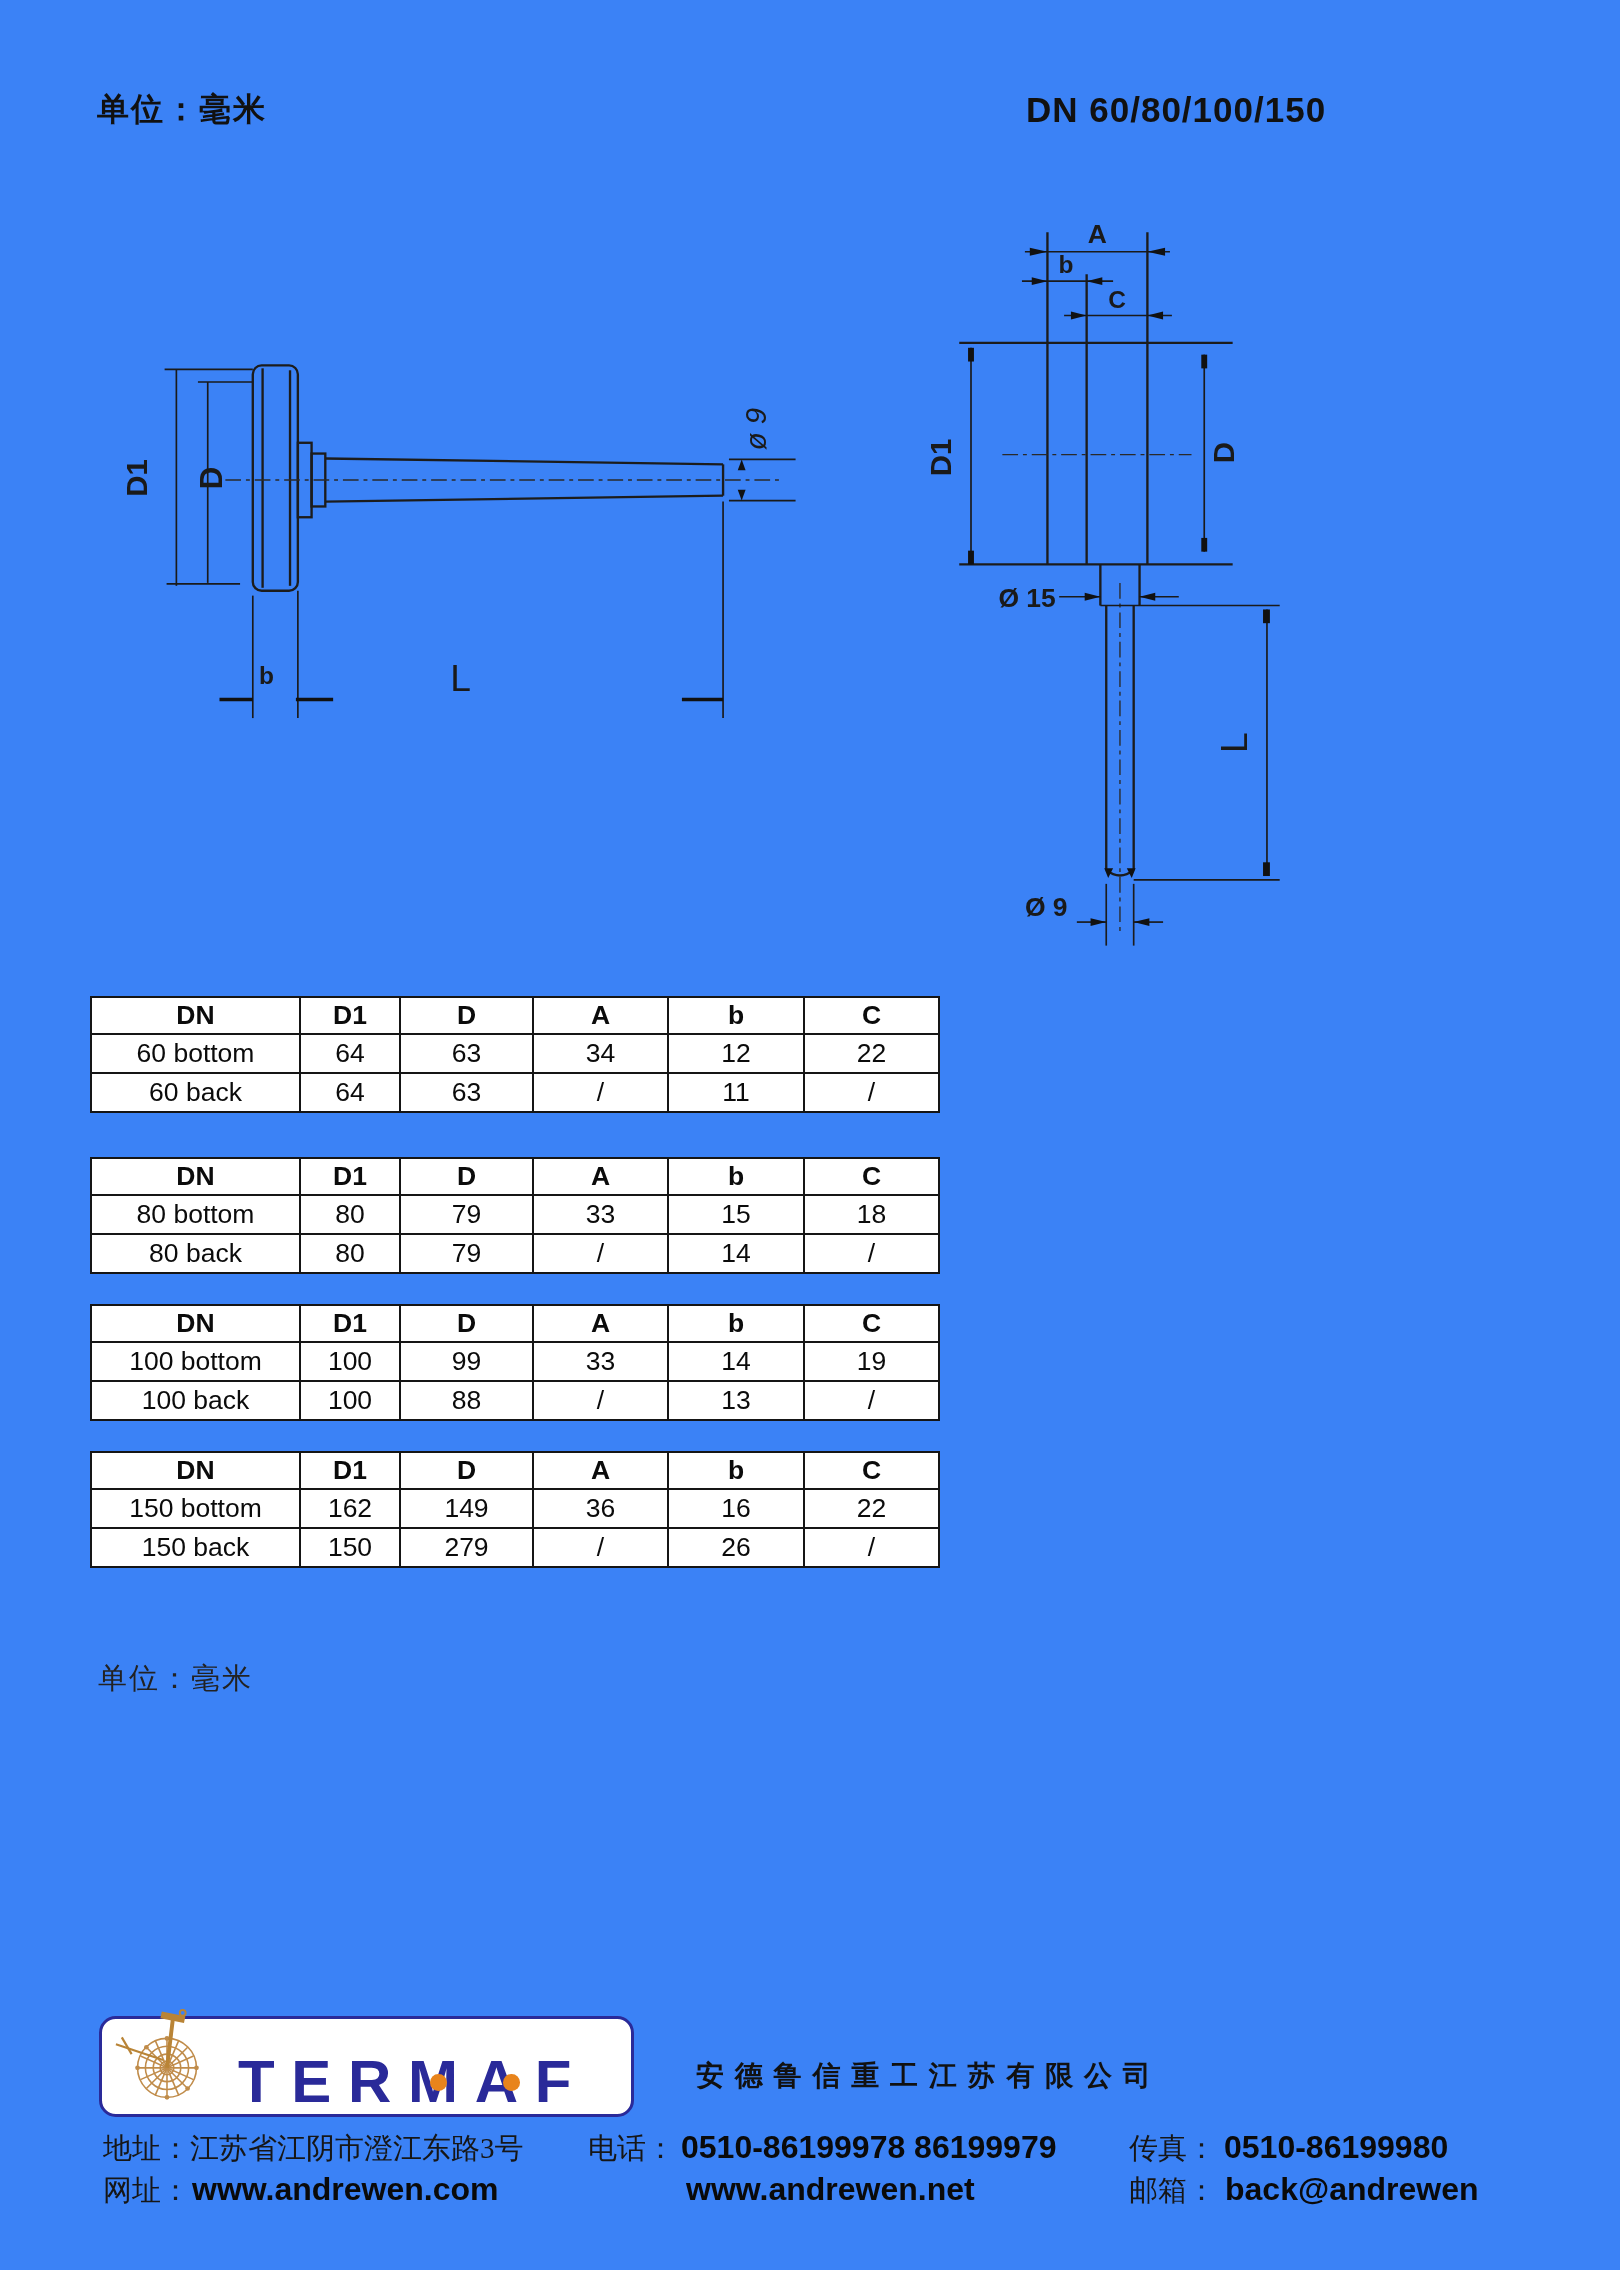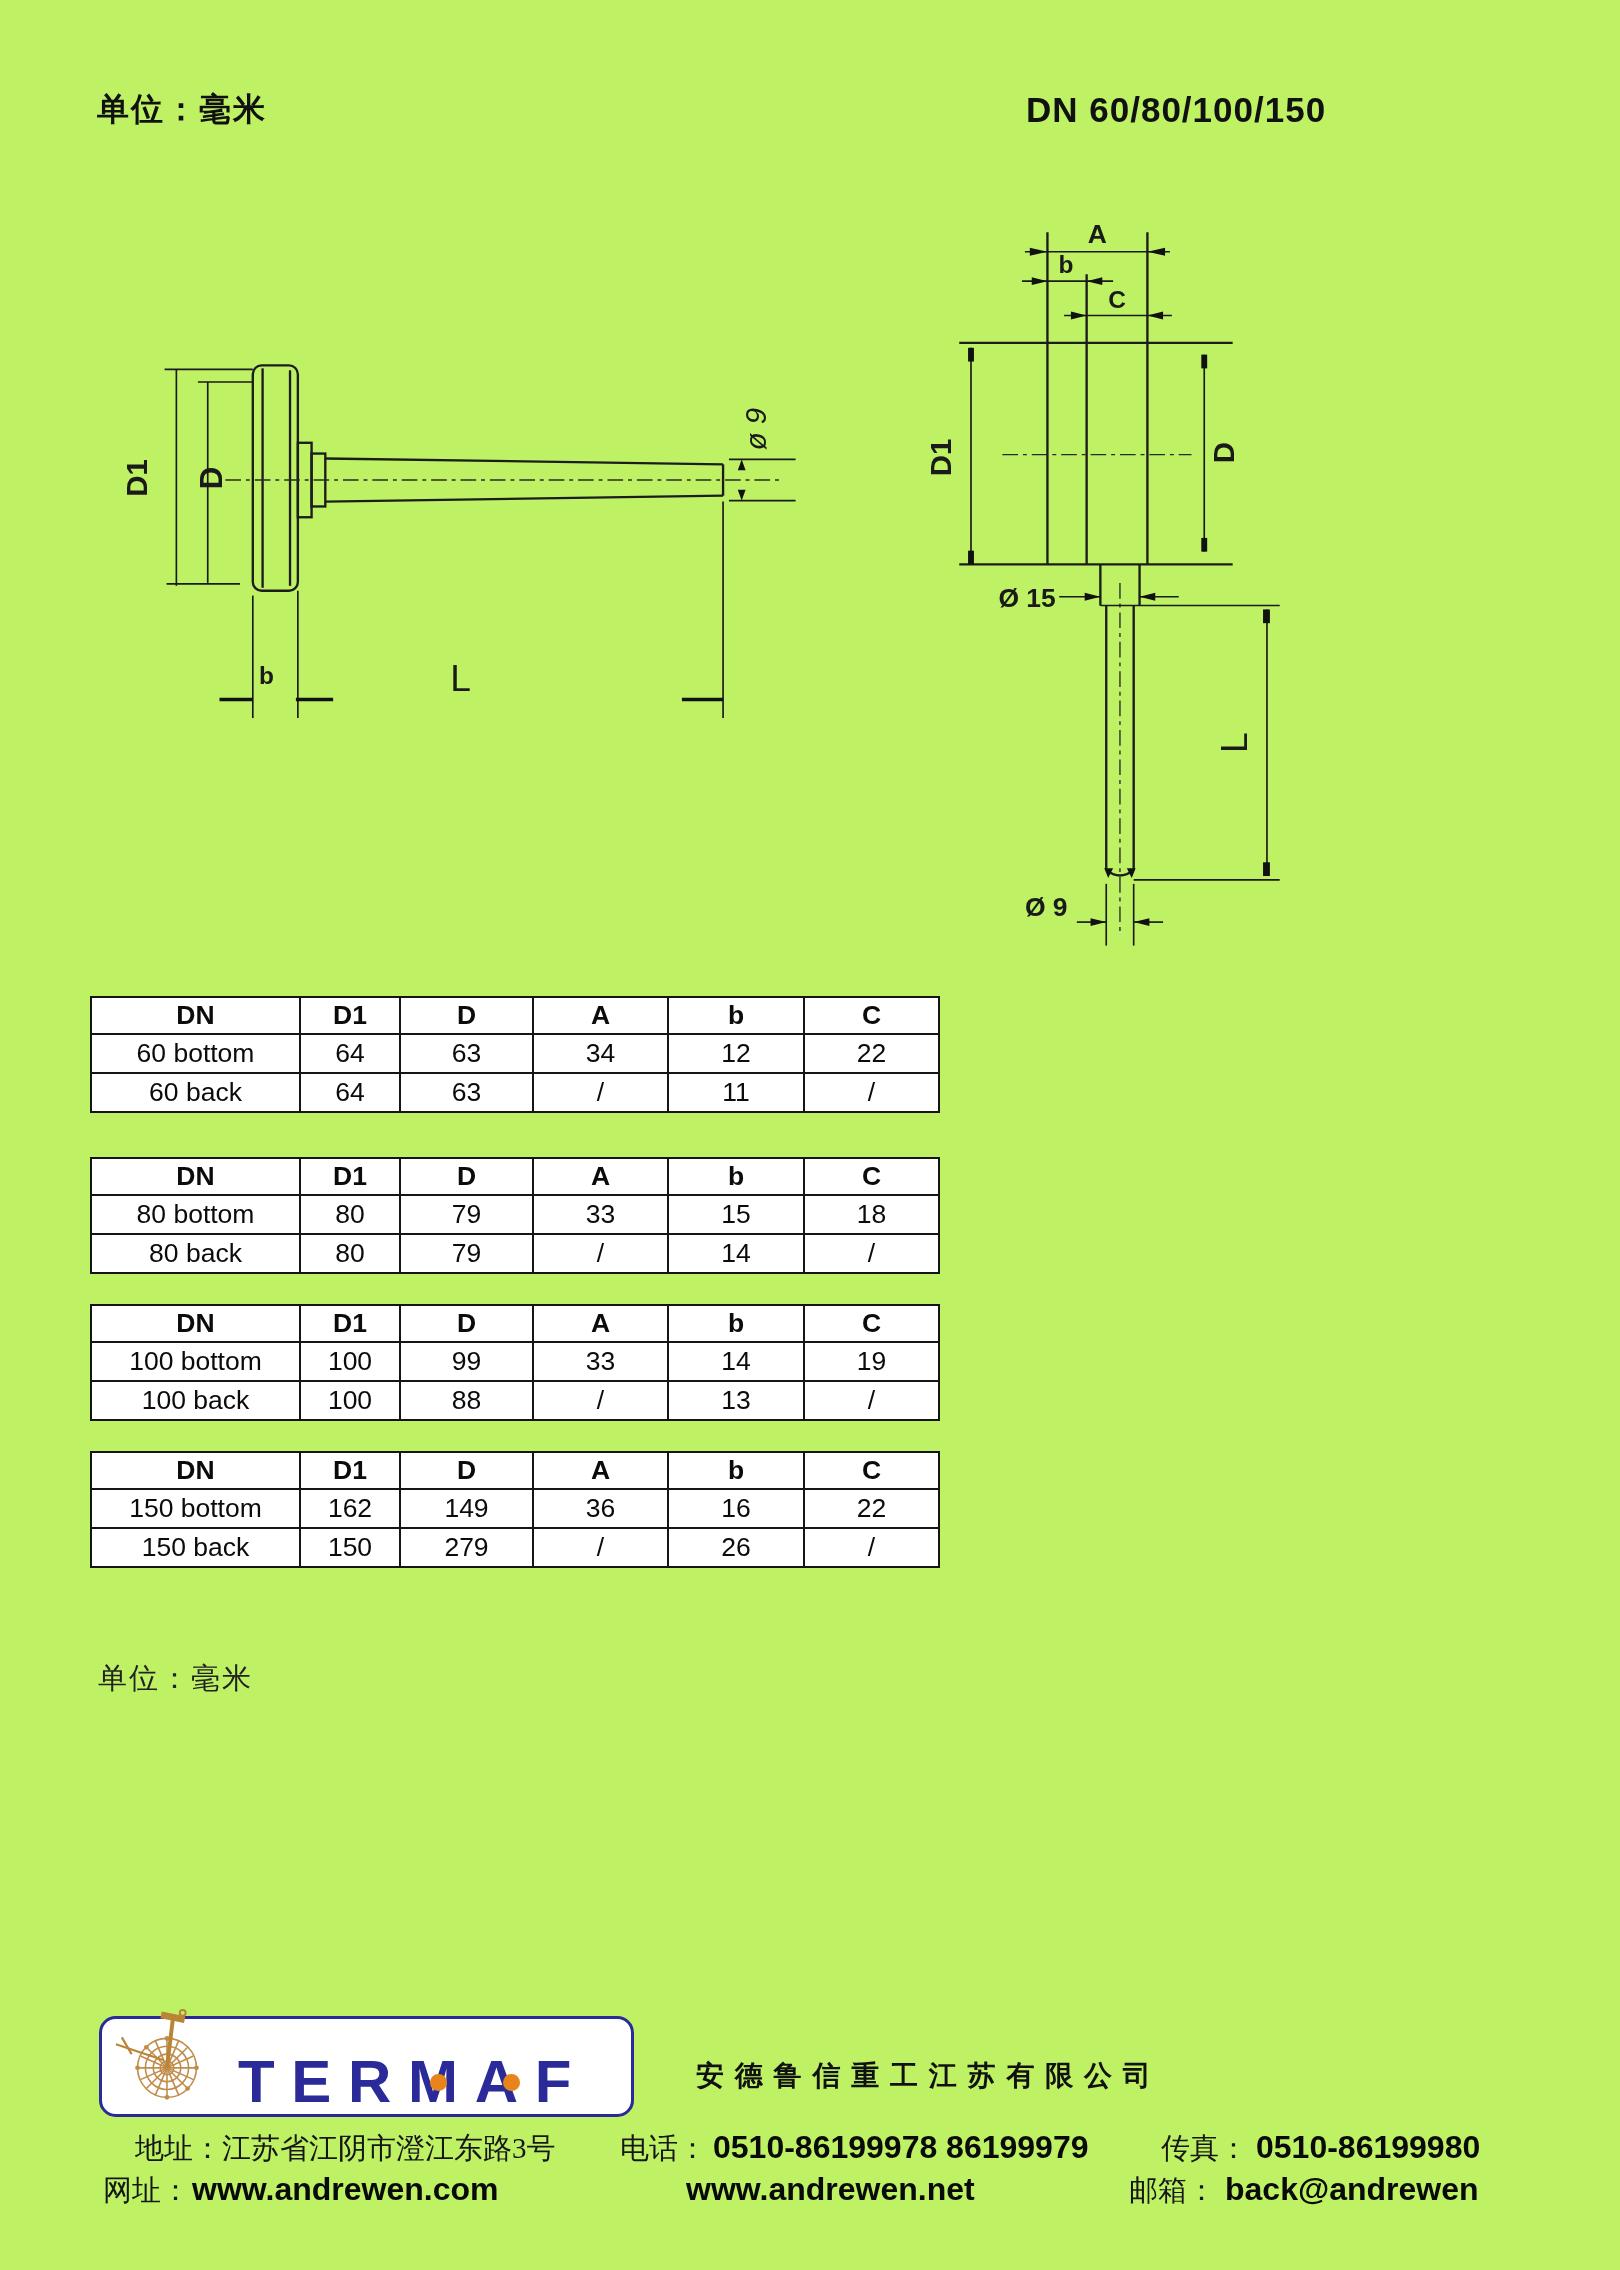--- a/index.html
+++ b/index.html
@@ -1,16 +1,16 @@
 <!DOCTYPE html>
 <html><head>
 <meta charset="utf-8">
 <style>
   html,body{margin:0;padding:0;background:#888;}
-  #page{position:relative;width:1620px;height:2270px;background:#bef264;
+  #page{position:relative;width:1620px;height:2270px;background:#3b82f6;
         font-family:"Liberation Sans",sans-serif;color:#111;overflow:hidden;}
   .abs{position:absolute;}
   .unit-top{left:97px;top:88px;font-size:32px;font-weight:700;letter-spacing:2px;}
   .page-title{left:1026px;top:90px;font-size:35px;font-weight:700;letter-spacing:1px;}
   .unit-bottom{left:98px;top:1659px;font-size:29px;font-weight:400;
                font-family:"Liberation Serif",serif;color:#222;letter-spacing:2px;}
 
   
   .dim-table{position:absolute;left:90px;width:849px;border-collapse:collapse;
              table-layout:fixed;background:#fff;border:2.9px solid #151515;}
@@ -20,21 +20,21 @@
 
   
   .logo-frame{left:99px;top:2016px;width:529px;height:95px;border:3.9px solid #2a2a99;
               border-radius:16.7px;background:#fff;}
   .logo-wordmark{left:238px;top:2031px;font-size:60px;font-weight:700;color:#2a2a99;
                  letter-spacing:16.7px;margin-top:16px;}
   .logo-dot{width:16.7px;height:16.7px;border-radius:50%;background:#e8841c;top:2074px;}
   .company-name{left:696px;top:2057px;font-size:28px;font-weight:700;letter-spacing:10.8px;}
   .cn-label{font-family:"Liberation Serif",serif;font-weight:400;font-size:29px;color:#161616;}
   .val-bold{font-family:"Liberation Sans",sans-serif;font-weight:700;font-size:32px;color:#0a0a0a;}
-  .row1{top:2129px;margin-left:32px;}
+  .row1{top:2129px;}
   .row2{top:2171px;}
 
   svg text{font-family:"Liberation Sans",sans-serif;fill:#1a1a1a;}
 </style>
 </head>
 <body>
 
 <div id="page">
 
   <div class="abs unit-top">单位：毫米</div>

